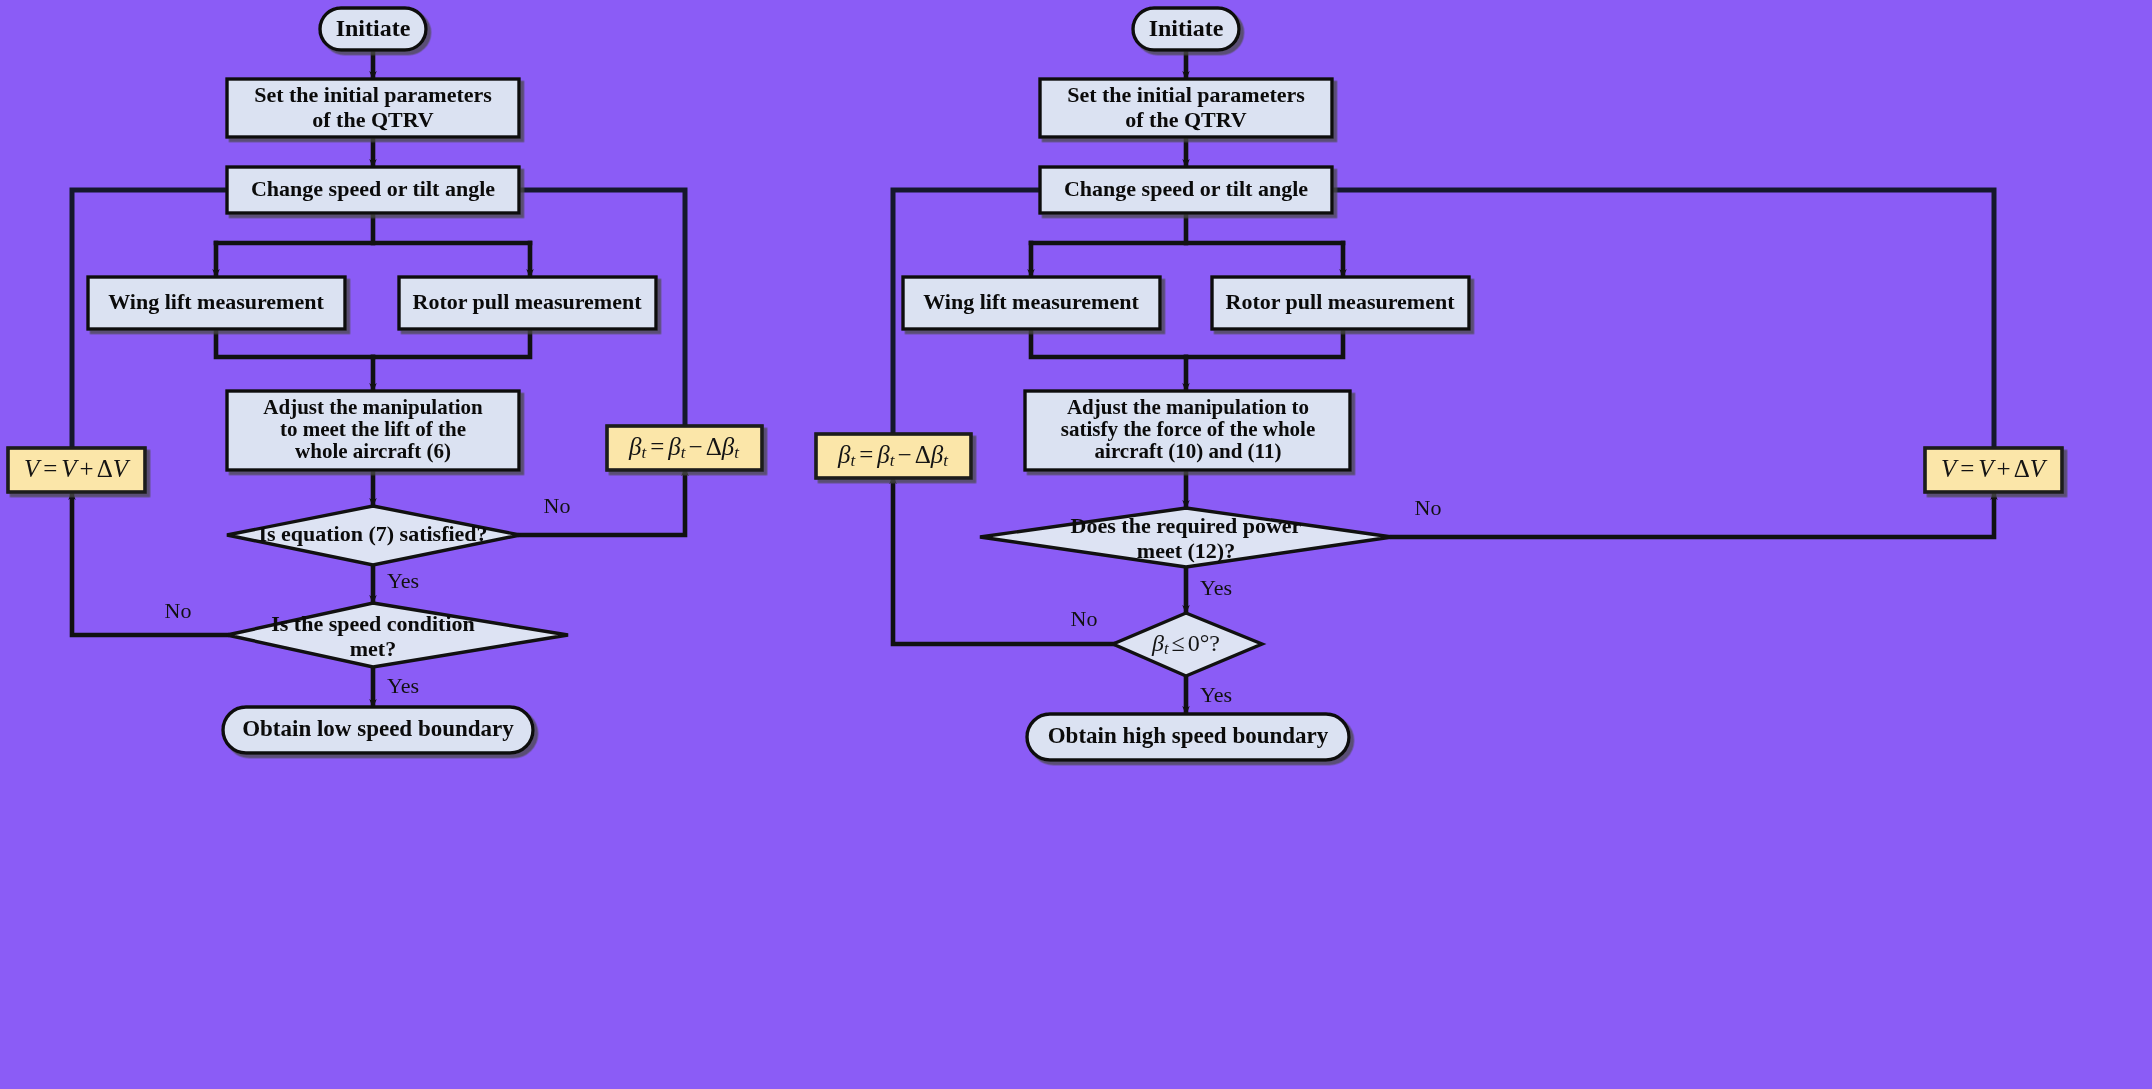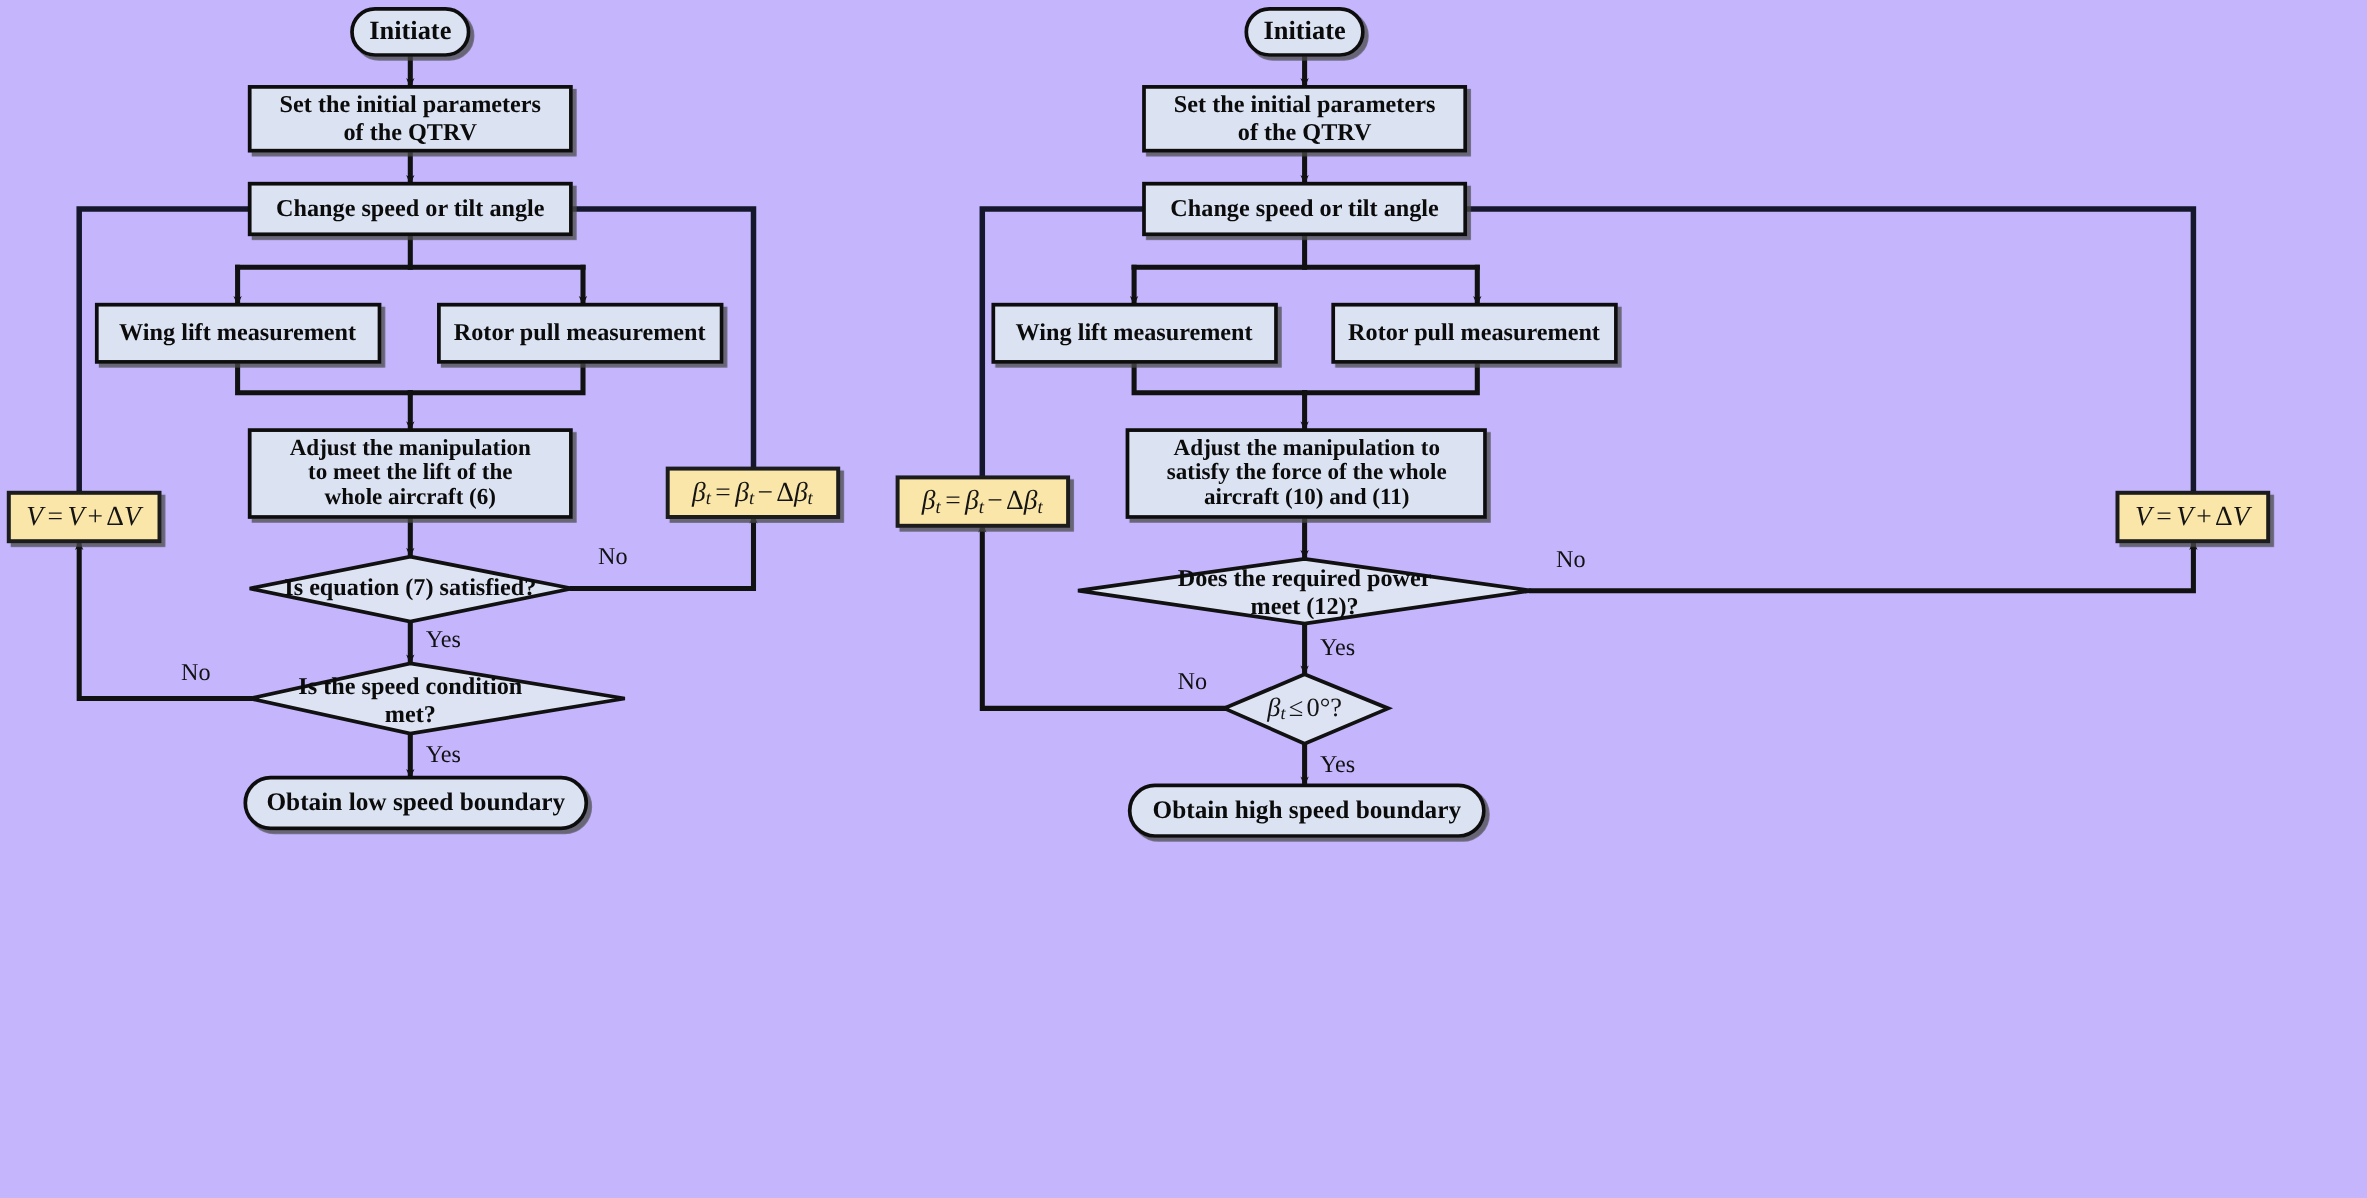--- a/index.html
+++ b/index.html
@@ -1,18 +1,18 @@
 <!DOCTYPE html>
 <html><head>
 <meta charset="utf-8">
 <style>
   html,body{margin:0;padding:0;background:#ffffff;}
   body{width:2152px;height:1089px;overflow:hidden;
        font-family:"Liberation Serif",serif;}
-  #stage{position:relative;width:2152px;height:1089px;background:#c4b5fd;}
+  #stage{position:relative;width:2152px;height:1089px;background:#8b5cf6;}
   svg{display:block;}
   .nodeText{font-family:"Liberation Serif",serif;font-weight:bold;
             fill:#0b0b0b;text-anchor:middle;dominant-baseline:middle;}
   .edgeLbl{font-family:"Liberation Serif",serif;font-weight:normal;
            fill:#111;text-anchor:middle;dominant-baseline:middle;}
   .mathText{font-family:"Liberation Serif",serif;font-style:italic;
             fill:#141414;text-anchor:middle;dominant-baseline:middle;}
   .sub{font-size:0.68em;font-style:italic;}
   .upr{font-style:normal;}
 </style>

